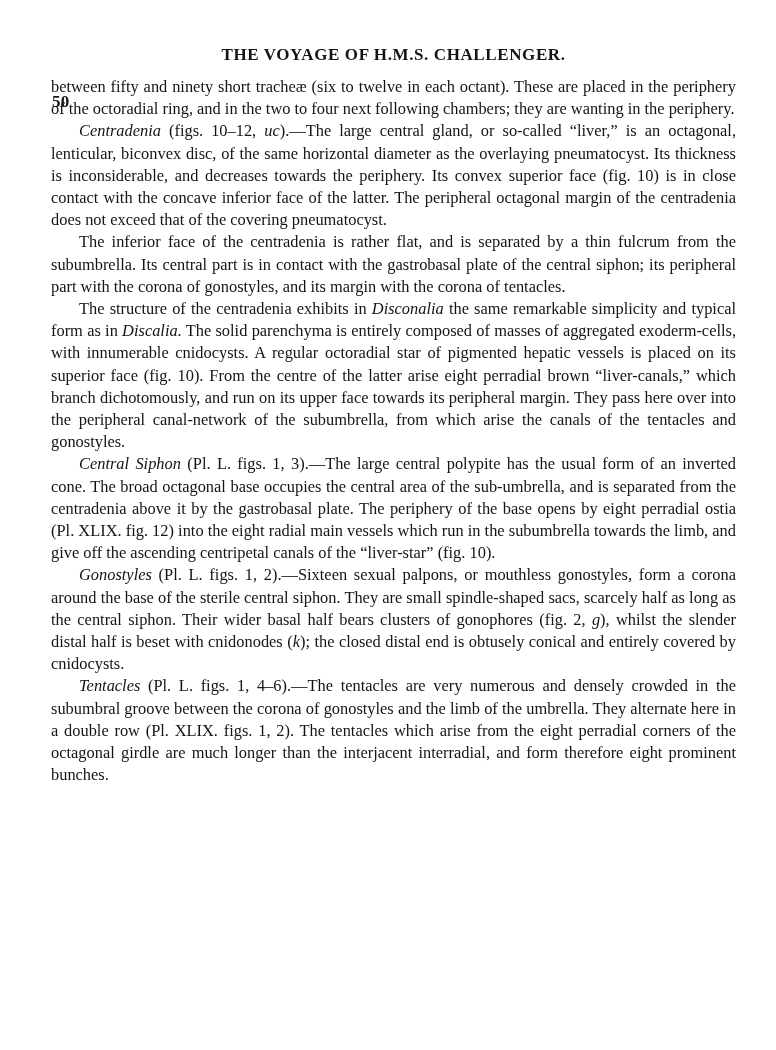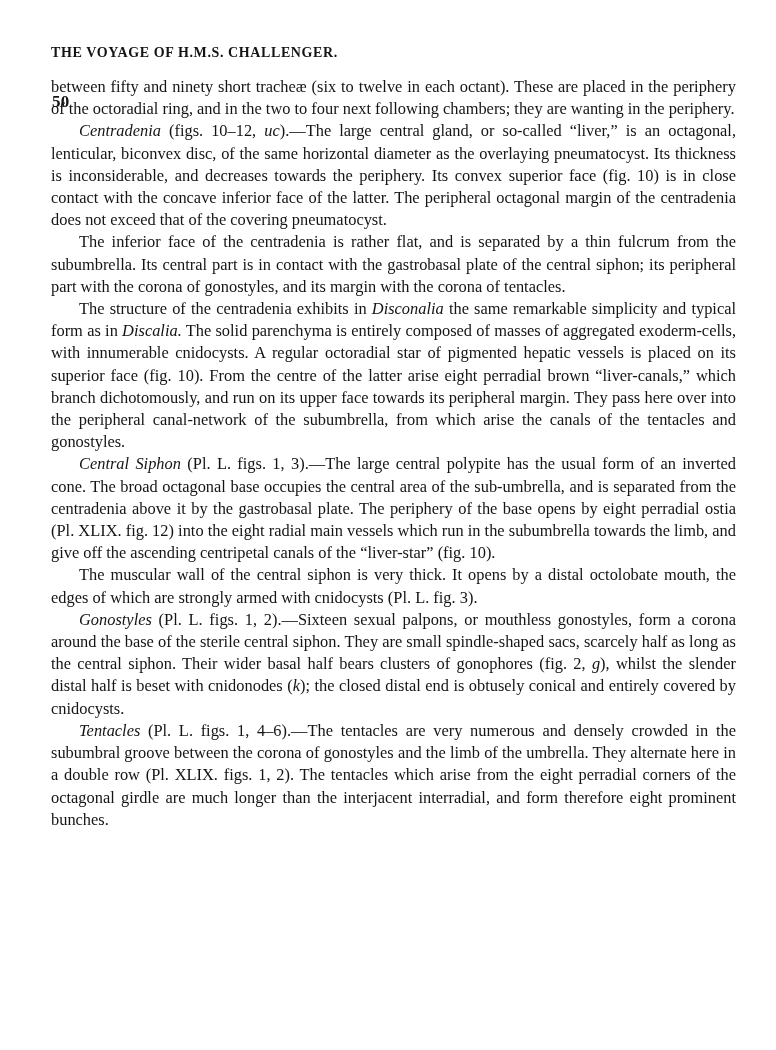--- a/index.html
+++ b/index.html
@@ -32,22 +32,23 @@
       position: absolute;
       left: 1px;
       top: 0;
       font-size: 17px;
       margin-top: 48px;
     }
     .running-title {
       position: absolute;
       left: 0;
       right: 0;
+      text-align: center;
       top: 1px;
-      font-size: 14px;
+      font-size: 17px;
       letter-spacing: 0.6px;
     }
     .body-text {
       margin-top: 8px;
       font-size: 16.4px;
       line-height: 22.2px;
       text-align: justify;
       font-weight: 500;
     }
     .para {
@@ -68,17 +69,16 @@
   <div class="running-head">
     <span class="page-number">50</span>
     <span class="running-title">THE VOYAGE OF H.M.S. CHALLENGER.</span>
   </div>
   <div class="body-text" id="body-text">
       <p class="para"><span>between fifty and ninety short tracheæ (six to twelve in each octant).  These are placed in the periphery of the octoradial ring, and in the two to four next following chambers; they are wanting in the periphery.</span></p>
       <p class="para indent"><span class="it">Centradenia</span><span> (figs. 10–12, </span><span class="it">uc</span><span>).—The large central gland, or so-called “liver,” is an octagonal, lenticular, biconvex disc, of the same horizontal diameter as the overlaying pneumatocyst.  Its thickness is inconsiderable, and decreases towards the periphery. Its convex superior face (fig. 10) is in close contact with the concave inferior face of the latter.  The peripheral octagonal margin of the centradenia does not exceed that of the covering pneumatocyst.</span></p>
       <p class="para indent"><span>The inferior face of the centradenia is rather flat, and is separated by a thin fulcrum from the subumbrella.  Its central part is in contact with the gastrobasal plate of the central siphon; its peripheral part with the corona of gonostyles, and its margin with the corona of tentacles.</span></p>
       <p class="para indent"><span>The structure of the centradenia exhibits in </span><span class="it">Disconalia</span><span> the same remarkable simplicity and typical form as in </span><span class="it">Discalia.</span><span>  The solid parenchyma is entirely composed of masses of aggregated exoderm-cells, with innumerable cnidocysts.  A regular octoradial star of pigmented hepatic vessels is placed on its superior face (fig. 10).  From the centre of the latter arise eight perradial brown “liver-canals,” which branch dichotomously, and run on its upper face towards its peripheral margin.  They pass here over into the peripheral canal-network of the subumbrella, from which arise the canals of the tentacles and gonostyles.</span></p>
       <p class="para indent"><span class="it">Central Siphon</span><span> (Pl. L. figs. 1, 3).—The large central polypite has the usual form of an inverted cone.  The broad octagonal base occupies the central area of the sub-umbrella, and is separated from the centradenia above it by the gastrobasal plate.  The periphery of the base opens by eight perradial ostia (Pl. XLIX. fig. 12) into the eight radial main vessels which run in the subumbrella towards the limb, and give off the ascending centripetal canals of the “liver-star” (fig. 10).</span></p>
-      <p class="para indent"><span>The muscular wall of the central siphon is very thick.  It opens by a distal octolobate mouth, the edges of which are strongly armed with cnidocysts (Pl. L. fig. 3).</span></p>
       <p class="para indent"><span class="it">Gonostyles</span><span> (Pl. L. figs. 1, 2).—Sixteen sexual palpons, or mouthless gonostyles, form a corona around the base of the sterile central siphon.  They are small spindle-shaped sacs, scarcely half as long as the central siphon.  Their wider basal half bears clusters of gonophores (fig. 2, </span><span class="it">g</span><span>), whilst the slender distal half is beset with cnidonodes (</span><span class="it">k</span><span>); the closed distal end is obtusely conical and entirely covered by cnidocysts.</span></p>
       <p class="para indent"><span class="it">Tentacles</span><span> (Pl. L. figs. 1, 4–6).—The tentacles are very numerous and densely crowded in the subumbral groove between the corona of gonostyles and the limb of the umbrella.  They alternate here in a double row (Pl. XLIX. figs. 1, 2).  The tentacles which arise from the eight perradial corners of the octagonal girdle are much longer than the interjacent interradial, and form therefore eight prominent bunches.</span></p>
     </div>
 </div>
 
 </body></html>

